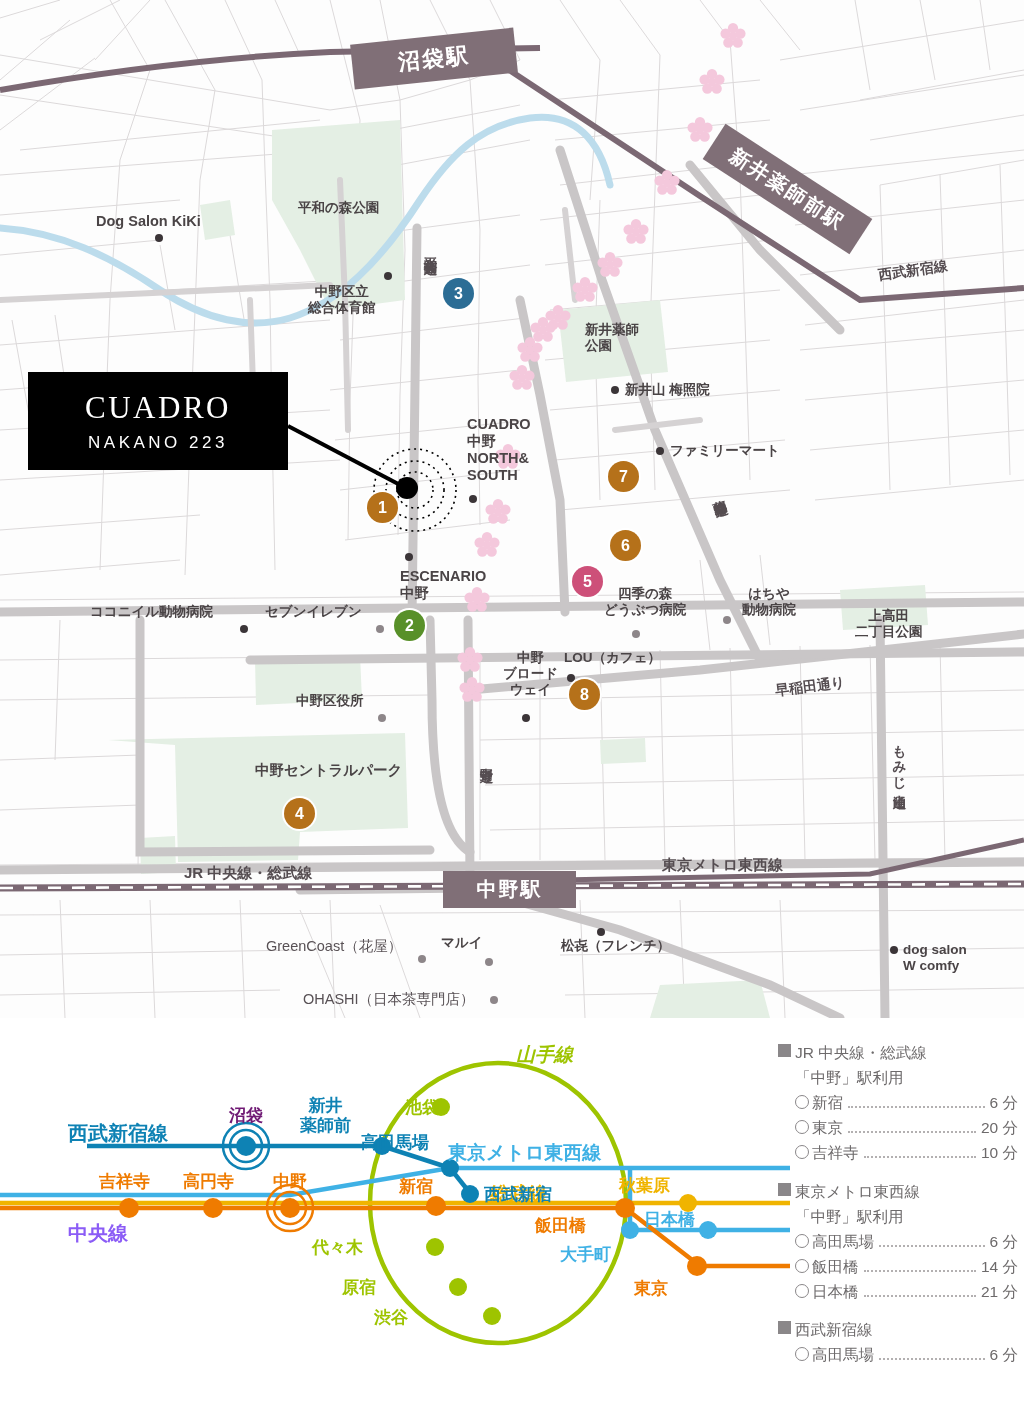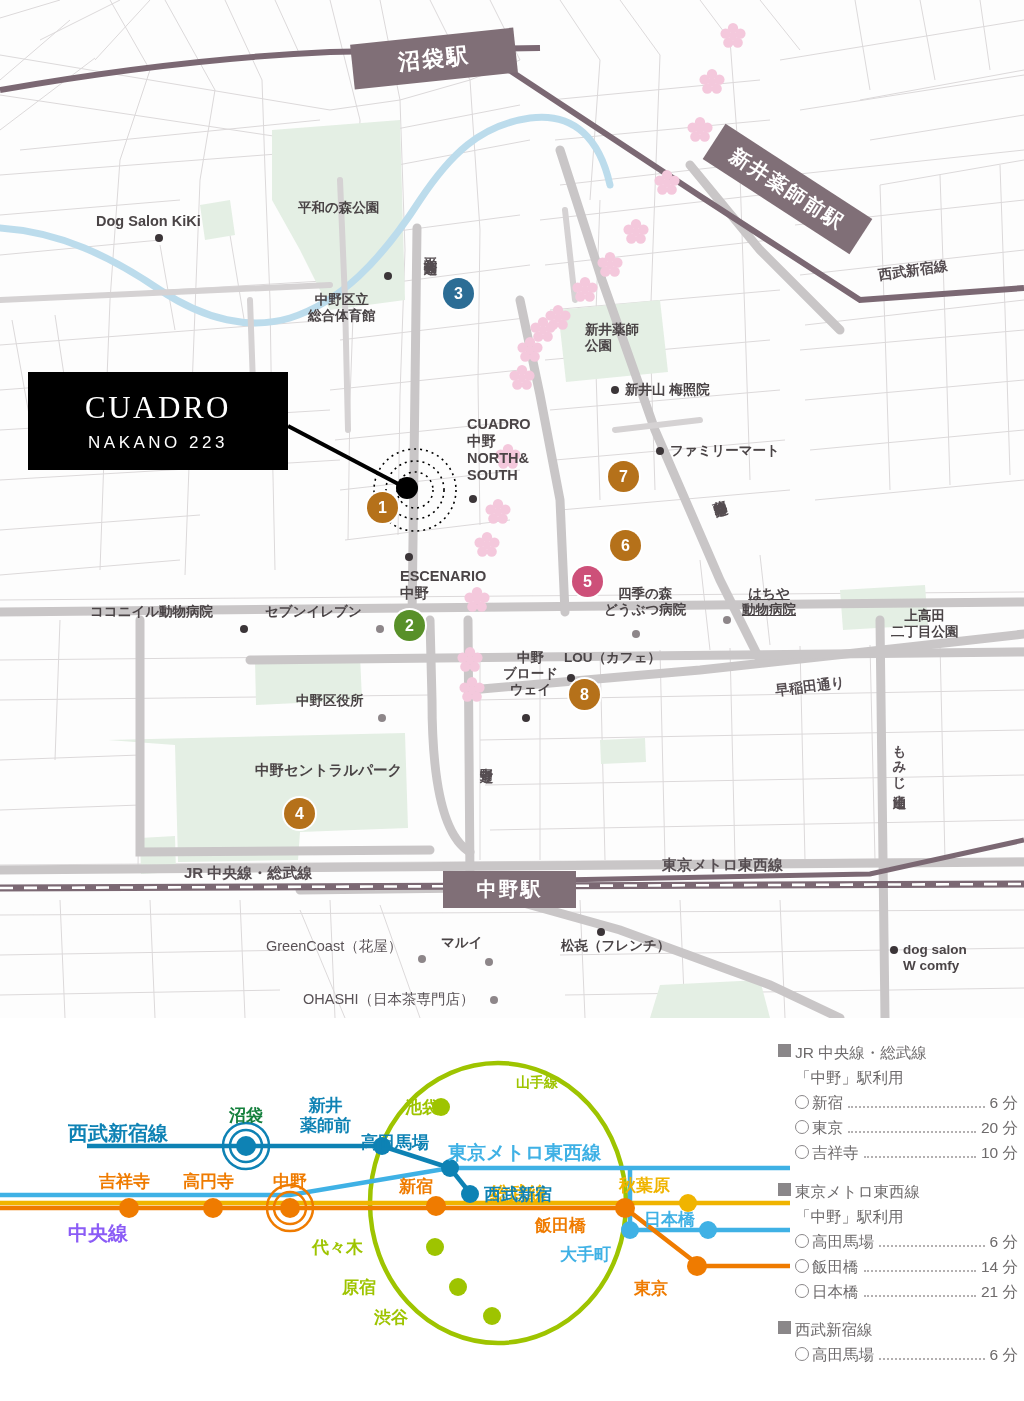--- a/index.html
+++ b/index.html
@@ -347,21 +347,21 @@
   <div class="roadname vert-ro" style="left:708px;top:490px;font-size:13.5px;transform:rotate(-18deg);">薬師柳通り</div>
   <div class="roadname" style="left:775px;top:678px;font-size:14px;transform:rotate(-7deg);">早稲田通り</div>
   <div class="roadname vert" style="left:477px;top:757px;font-size:13.5px;">中野通り</div>
   <div class="roadname vert" style="left:890px;top:735px;font-size:13.5px;">もみじ山通り</div>
 
   <div class="lbl sz14" style="left:96px;top:213px;">Dog Salon KiKi</div>
   <div class="dot" style="left:155px;top:234px;"></div>
 
   <div class="lbl sz13" style="left:298px;top:200px;">平和の森公園</div>
 
-  <div class="lbl sz13" style="left:308px;top:284px;text-align:center;margin-top:8px;">中野区立
+  <div class="lbl sz13" style="left:308px;top:284px;text-align:center;">中野区立
 総合体育館</div>
   <div class="dot" style="left:384px;top:272px;"></div>
 
   <div class="lbl sz13" style="left:585px;top:322px;">新井薬師
 公園</div>
 
   <div class="lbl sz13" style="left:625px;top:382px;">新井山 梅照院</div>
   <div class="dot" style="left:611px;top:386px;"></div>
 
   <div class="lbl sz13" style="left:670px;top:443px;">ファミリーマート</div>
@@ -380,25 +380,25 @@
   <div class="lbl sz13" style="left:90px;top:604px;">ココニイル動物病院</div>
   <div class="dot" style="left:240px;top:625px;"></div>
 
   <div class="lbl sz13" style="left:265px;top:604px;">セブンイレブン</div>
   <div class="dot gray" style="left:376px;top:625px;"></div>
 
   <div class="lbl sz13" style="left:604px;top:586px;text-align:center;">四季の森
 どうぶつ病院</div>
   <div class="dot gray" style="left:632px;top:630px;"></div>
 
-  <div class="lbl sz13" style="left:742px;top:586px;text-align:center;text-decoration:underline;">はちや
+  <div class="lbl sz13" style="left:742px;top:586px;text-align:center;">はちや
 動物病院</div>
   <div class="dot gray" style="left:723px;top:616px;"></div>
 
-  <div class="lbl sz13" style="left:855px;top:608px;text-align:center;margin-left:36px;">上高田
+  <div class="lbl sz13" style="left:855px;top:608px;text-align:center;">上高田
 二丁目公園</div>
 
   <div class="lbl sz13" style="left:296px;top:693px;">中野区役所</div>
   <div class="dot gray" style="left:378px;top:714px;"></div>
 
   <div class="lbl sz13" style="left:503px;top:650px;text-align:center;">中野
 ブロード
 ウェイ</div>
   <div class="dot" style="left:522px;top:714px;"></div>
 
@@ -496,26 +496,26 @@
     <circle cx="688" cy="185" r="9" fill="#f0b400"></circle>
     <circle cx="630" cy="212" r="9" fill="#3fb1e5"></circle>
     <circle cx="708" cy="212" r="9" fill="#3fb1e5"></circle>
     <circle cx="697" cy="248" r="10" fill="#ef7b00"></circle>
   </svg>
 
   <div class="rl" style="left:68px;top:102px;font-size:20px;color:#0e82b4;">西武新宿線</div>
   <div class="rl" style="left:68px;top:202px;font-size:20px;color:#8b5cf6;">中央線</div>
   <div class="rl" style="left:490px;top:163px;font-size:19px;color:#f0b400;">総武線</div>
   <div class="rl" style="left:448px;top:122px;font-size:19px;color:#3fb1e5;">東京メトロ東西線</div>
-  <div class="rl" style="left:516px;top:56px;font-size:14px;color:#9ec400;">山手線</div>
+  <div class="rl" style="left:516px;top:24px;font-size:19px;color:#9ec400;font-style:italic;">山手線</div>
 
   <div class="rl" style="left:99px;top:152px;font-size:17px;color:#ef7b00;">吉祥寺</div>
   <div class="rl" style="left:183px;top:152px;font-size:17px;color:#ef7b00;">高円寺</div>
   <div class="rl" style="left:273px;top:152px;font-size:17px;color:#ef7b00;">中野</div>
-  <div class="rl" style="left:229px;top:86px;font-size:17px;color:#15803d;">沼袋</div>
+  <div class="rl" style="left:229px;top:86px;font-size:17px;color:#701a75;">沼袋</div>
   <div class="rl" style="left:300px;top:78px;font-size:17px;color:#0e82b4;line-height:1.15;text-align:center;white-space:pre;">新井
 薬師前</div>
   <div class="rl" style="left:361px;top:113px;font-size:17px;color:#0e82b4;">高田馬場</div>
   <div class="rl" style="left:484px;top:165px;font-size:17px;color:#0e82b4;">西武新宿</div>
   <div class="rl" style="left:399px;top:157px;font-size:17px;color:#ef7b00;">新宿</div>
   <div class="rl" style="left:405px;top:78px;font-size:17px;color:#9ec400;">池袋</div>
   <div class="rl" style="left:312px;top:218px;font-size:17px;color:#9ec400;">代々木</div>
   <div class="rl" style="left:342px;top:258px;font-size:17px;color:#9ec400;">原宿</div>
   <div class="rl" style="left:374px;top:288px;font-size:17px;color:#9ec400;">渋谷</div>
   <div class="rl" style="left:619px;top:156px;font-size:17px;color:#f0b400;">秋葉原</div>

